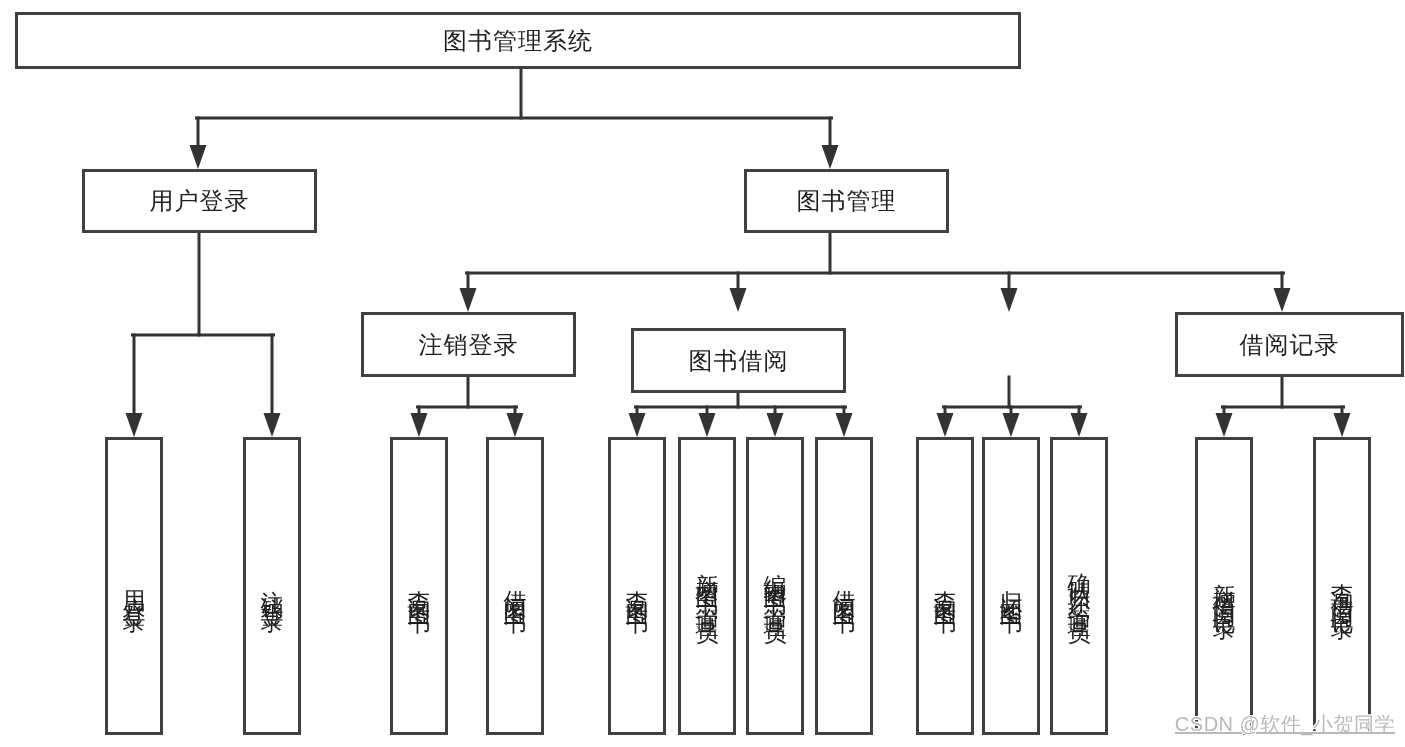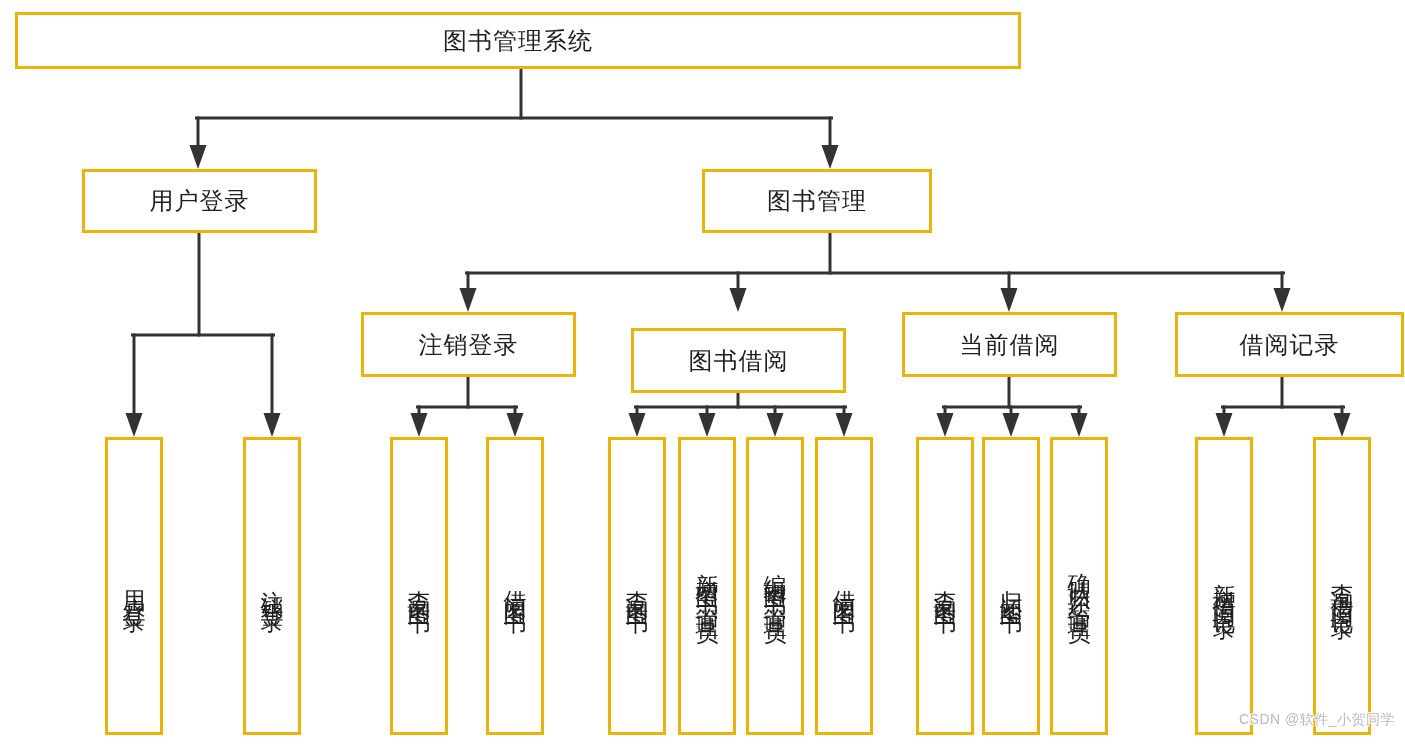--- a/index.html
+++ b/index.html
@@ -10,21 +10,21 @@
     font-family:"Liberation Sans","DejaVu Sans",sans-serif;
     overflow:hidden;
   }
   .connector-layer{
     position:absolute;left:0;top:0;width:1405px;height:747px;
     z-index:1;
   }
   .box{
     position:absolute;
     box-sizing:border-box;
-    border:3px solid #eab308;
+    border:3px solid #404040;
     background:#ffffff;
     display:flex;
     align-items:center;
     justify-content:center;
     color:#1f1f1f;
     z-index:2;
   }
   .hbox .lbl{
     font-size:24px;
     letter-spacing:1px;
@@ -36,25 +36,26 @@
     font-size:23px;
     letter-spacing:7px;
     line-height:1;
     white-space:nowrap;
   }
   .watermark{
     position:absolute;
     top:711px;
     right:10px;
     z-index:5;
-    font-size:14px;
+    font-size:20px;
     color:#b9b9b9;
     letter-spacing:0.5px;
     text-shadow:1px 1px 0 #ffffff,-1px -1px 0 #ffffff,1px -1px 0 #ffffff,-1px 1px 0 #ffffff;
     white-space:nowrap;
+    text-decoration:underline;
   }
 </style>
 </head>
 <body>
 
 <div class="stage">
 
   <svg class="connector-layer" id="connector-svg" viewBox="0 0 1405 747" xmlns="http://www.w3.org/2000/svg">
       <g>
         <line x1="521" y1="69" x2="521" y2="118" stroke="#333333" stroke-width="3" stroke-linecap="square"></line>
@@ -124,32 +125,29 @@
       </g>
     </svg>
 
   <div class="box hbox" style="left:15px;top:12px;width:1006px;height:57px">
     <span class="lbl">图书管理系统</span>
   </div>
 
   <div class="box hbox" style="left:82px;top:169px;width:235px;height:64px">
     <span class="lbl">用户登录</span>
   </div>
-  <div class="box hbox" style="left:702px;top:169px;width:230px;height:64px">
+  <div class="box hbox" style="left:744px;top:169px;width:205px;height:64px">
     <span class="lbl">图书管理</span>
   </div>
 
   <div class="box hbox" style="left:361px;top:312px;width:215px;height:65px">
     <span class="lbl">注销登录</span>
   </div>
   <div class="box hbox" style="left:631px;top:328px;width:215px;height:65px">
     <span class="lbl">图书借阅</span>
-  </div>
-  <div class="box hbox" style="left:902px;top:312px;width:215px;height:65px">
-    <span class="lbl">当前借阅</span>
   </div>
   <div class="box hbox" style="left:1175px;top:312px;width:229px;height:65px">
     <span class="lbl">借阅记录</span>
   </div>
 
   <div class="box vbox" style="left:105px;top:437px;width:58px;height:298px">
     <span class="vlbl">用户登录</span>
   </div>
   <div class="box vbox" style="left:243px;top:437px;width:58px;height:298px">
     <span class="vlbl">注销登录</span>

